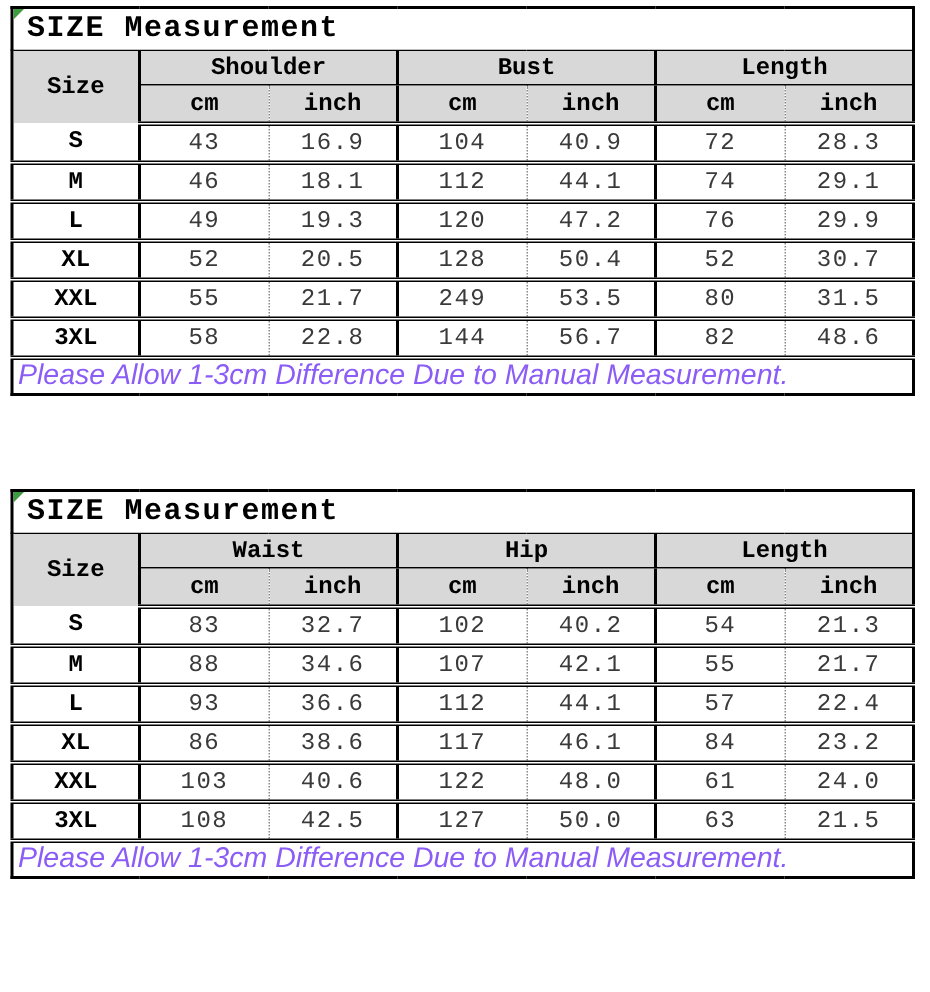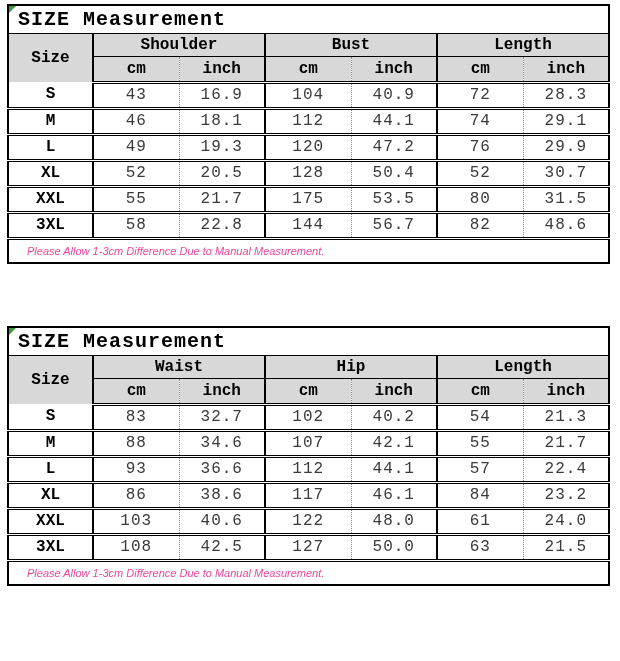--- a/index.html
+++ b/index.html
@@ -77,25 +77,25 @@
   }
   tr.data-row td.val {
     color: #3a3a3a;
     letter-spacing: 1px;
   }
   tr.data-row:last-of-type td { border-bottom: 1px solid #000; }
 
   
   td.footer-cell {
     height: 25px;
-    padding-left: 18px;
+    padding-left: 3px;
     font-family: "Liberation Sans", sans-serif;
     font-style: italic;
-    font-size: 11px;
-    color: #ec4899;
+    font-size: 19px;
+    color: #8b5cf6;
     vertical-align: middle;
     background: #fff;
   }
 
   .table-gap { height: 62px; }
 </style>
 </head>
 <body>
 
 <table class="size-table">
@@ -162,21 +162,21 @@
     <td class="val b-solid">20.5</td>
     <td class="val b-dot">128</td>
     <td class="val b-solid">50.4</td>
     <td class="val b-dot">52</td>
     <td class="val">30.7</td>
   </tr>
   <tr class="data-row">
     <td class="size-lbl">XXL</td>
     <td class="val b-dot">55</td>
     <td class="val b-solid">21.7</td>
-    <td class="val b-dot">175</td>
+    <td class="val b-dot">249</td>
     <td class="val b-solid">53.5</td>
     <td class="val b-dot">80</td>
     <td class="val">31.5</td>
   </tr>
   <tr class="data-row">
     <td class="size-lbl">3XL</td>
     <td class="val b-dot">58</td>
     <td class="val b-solid">22.8</td>
     <td class="val b-dot">144</td>
     <td class="val b-solid">56.7</td>

